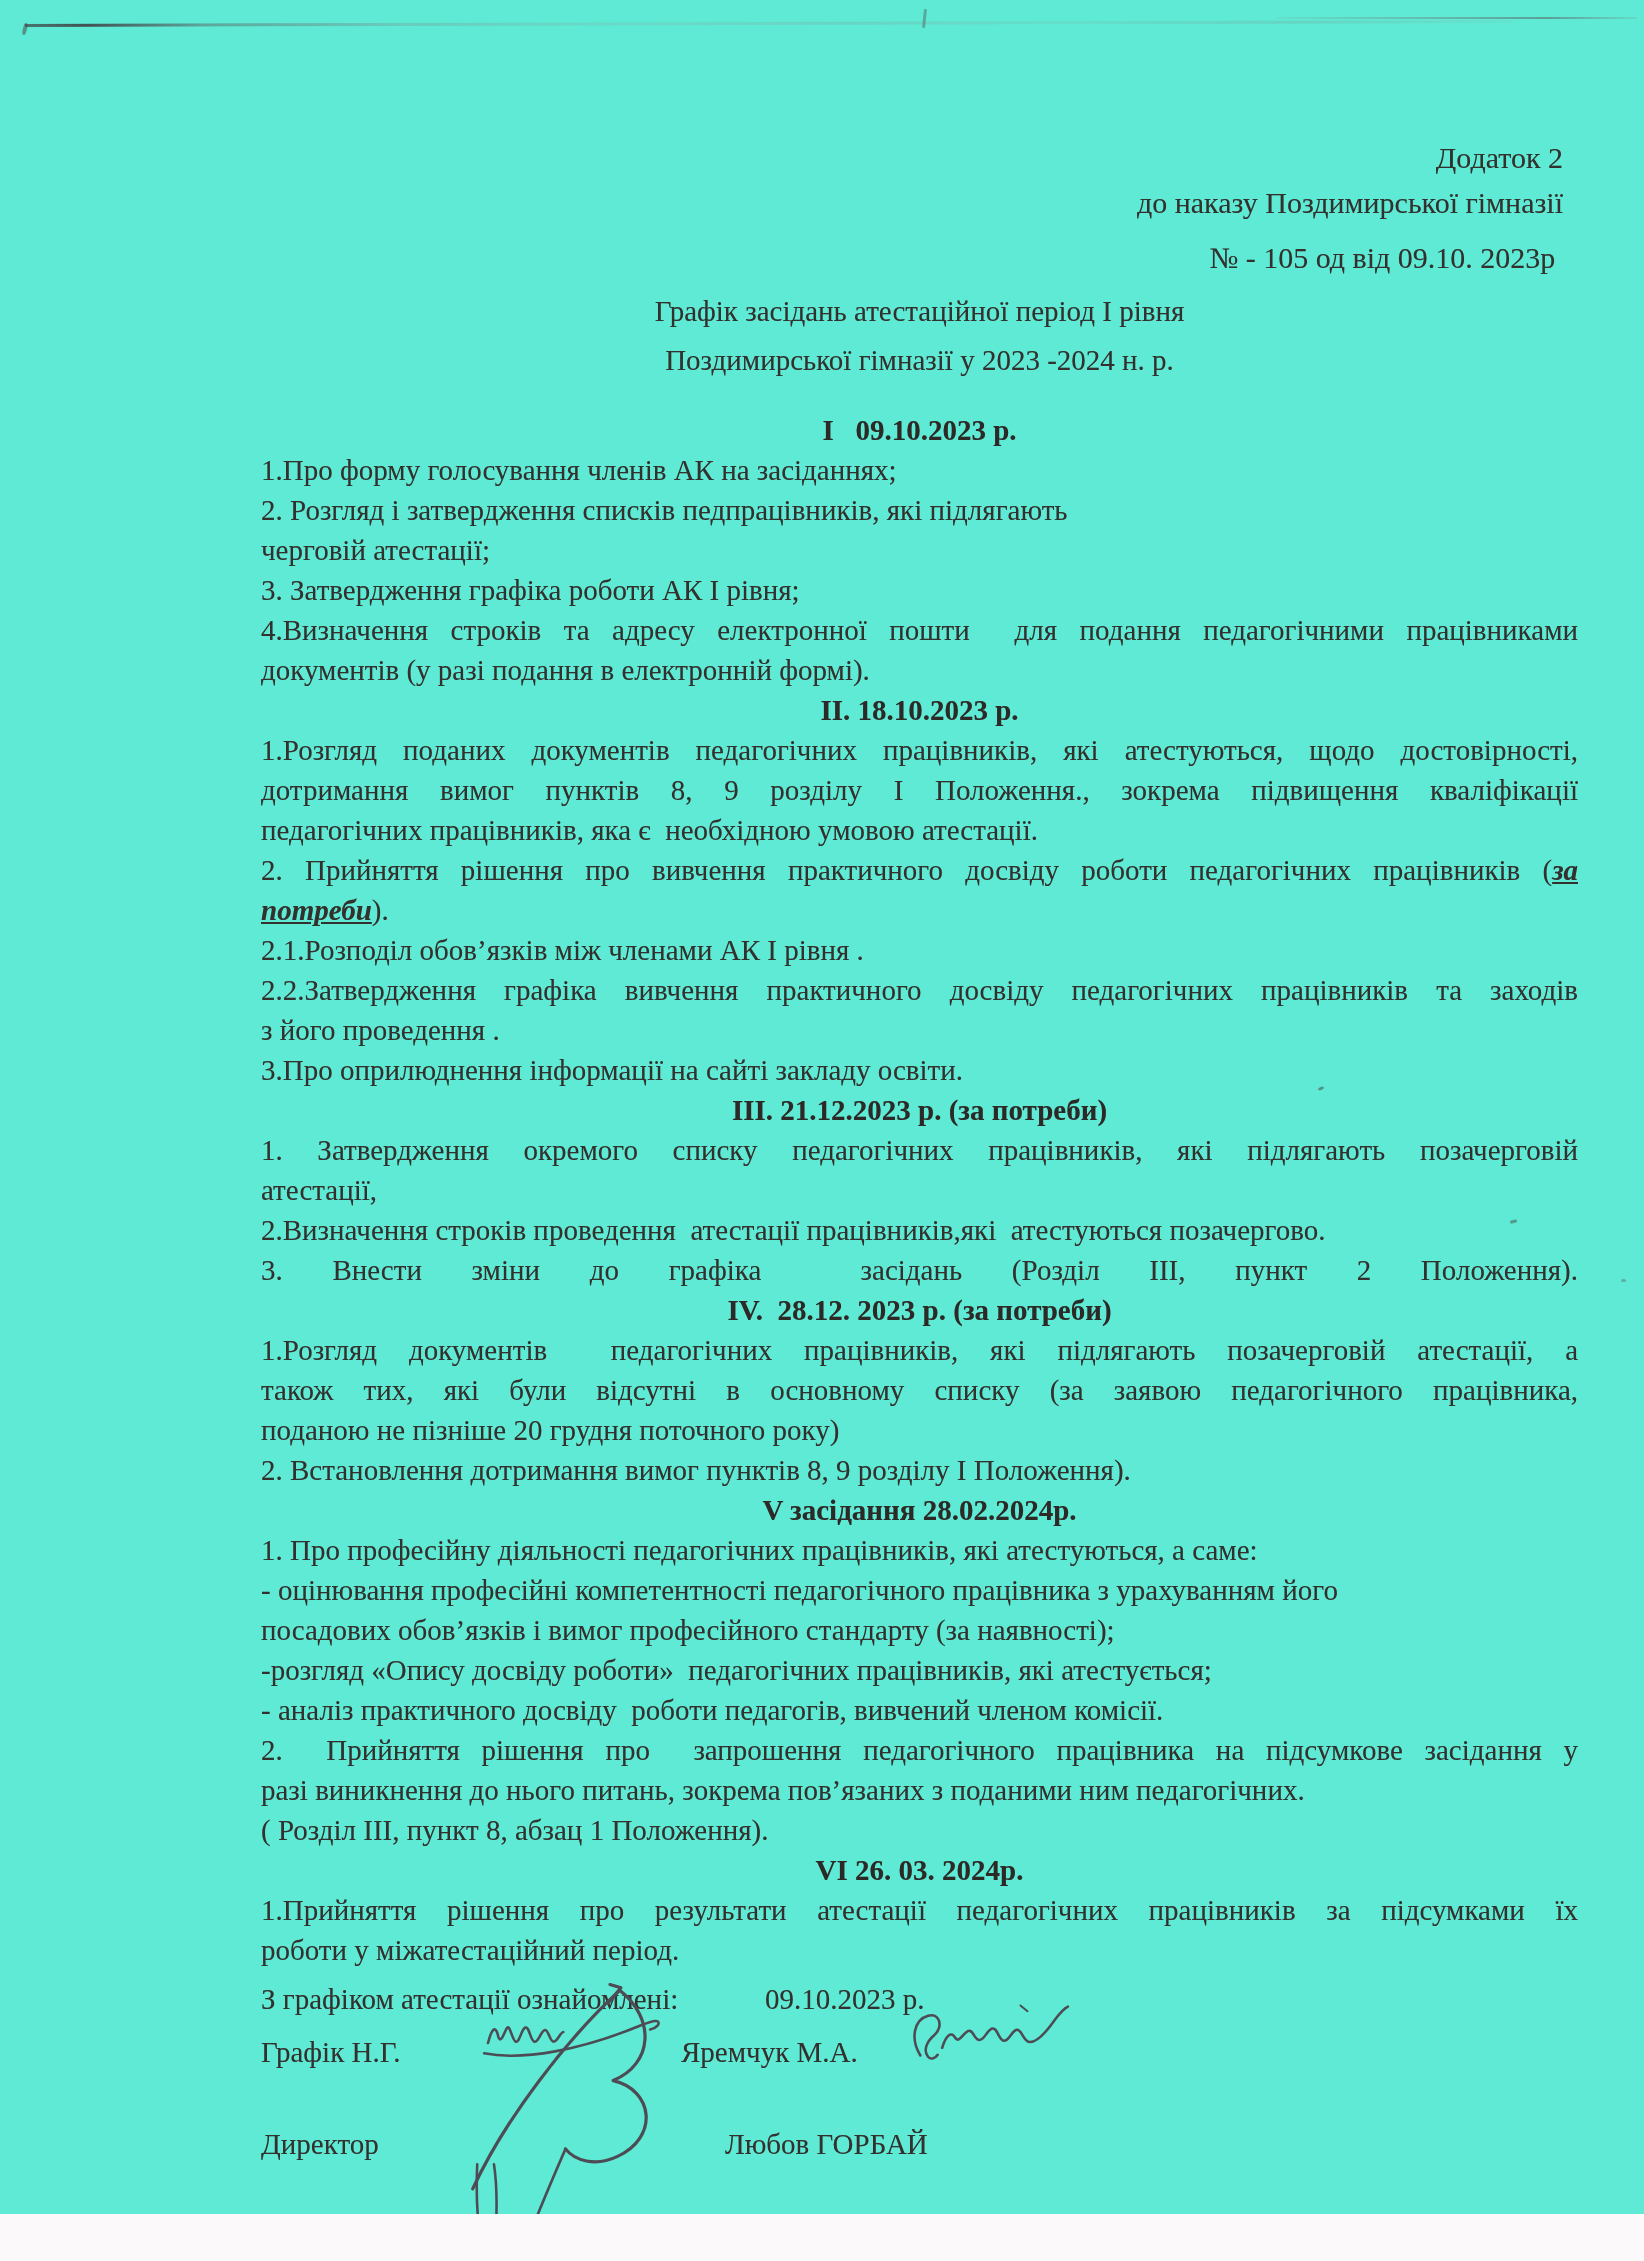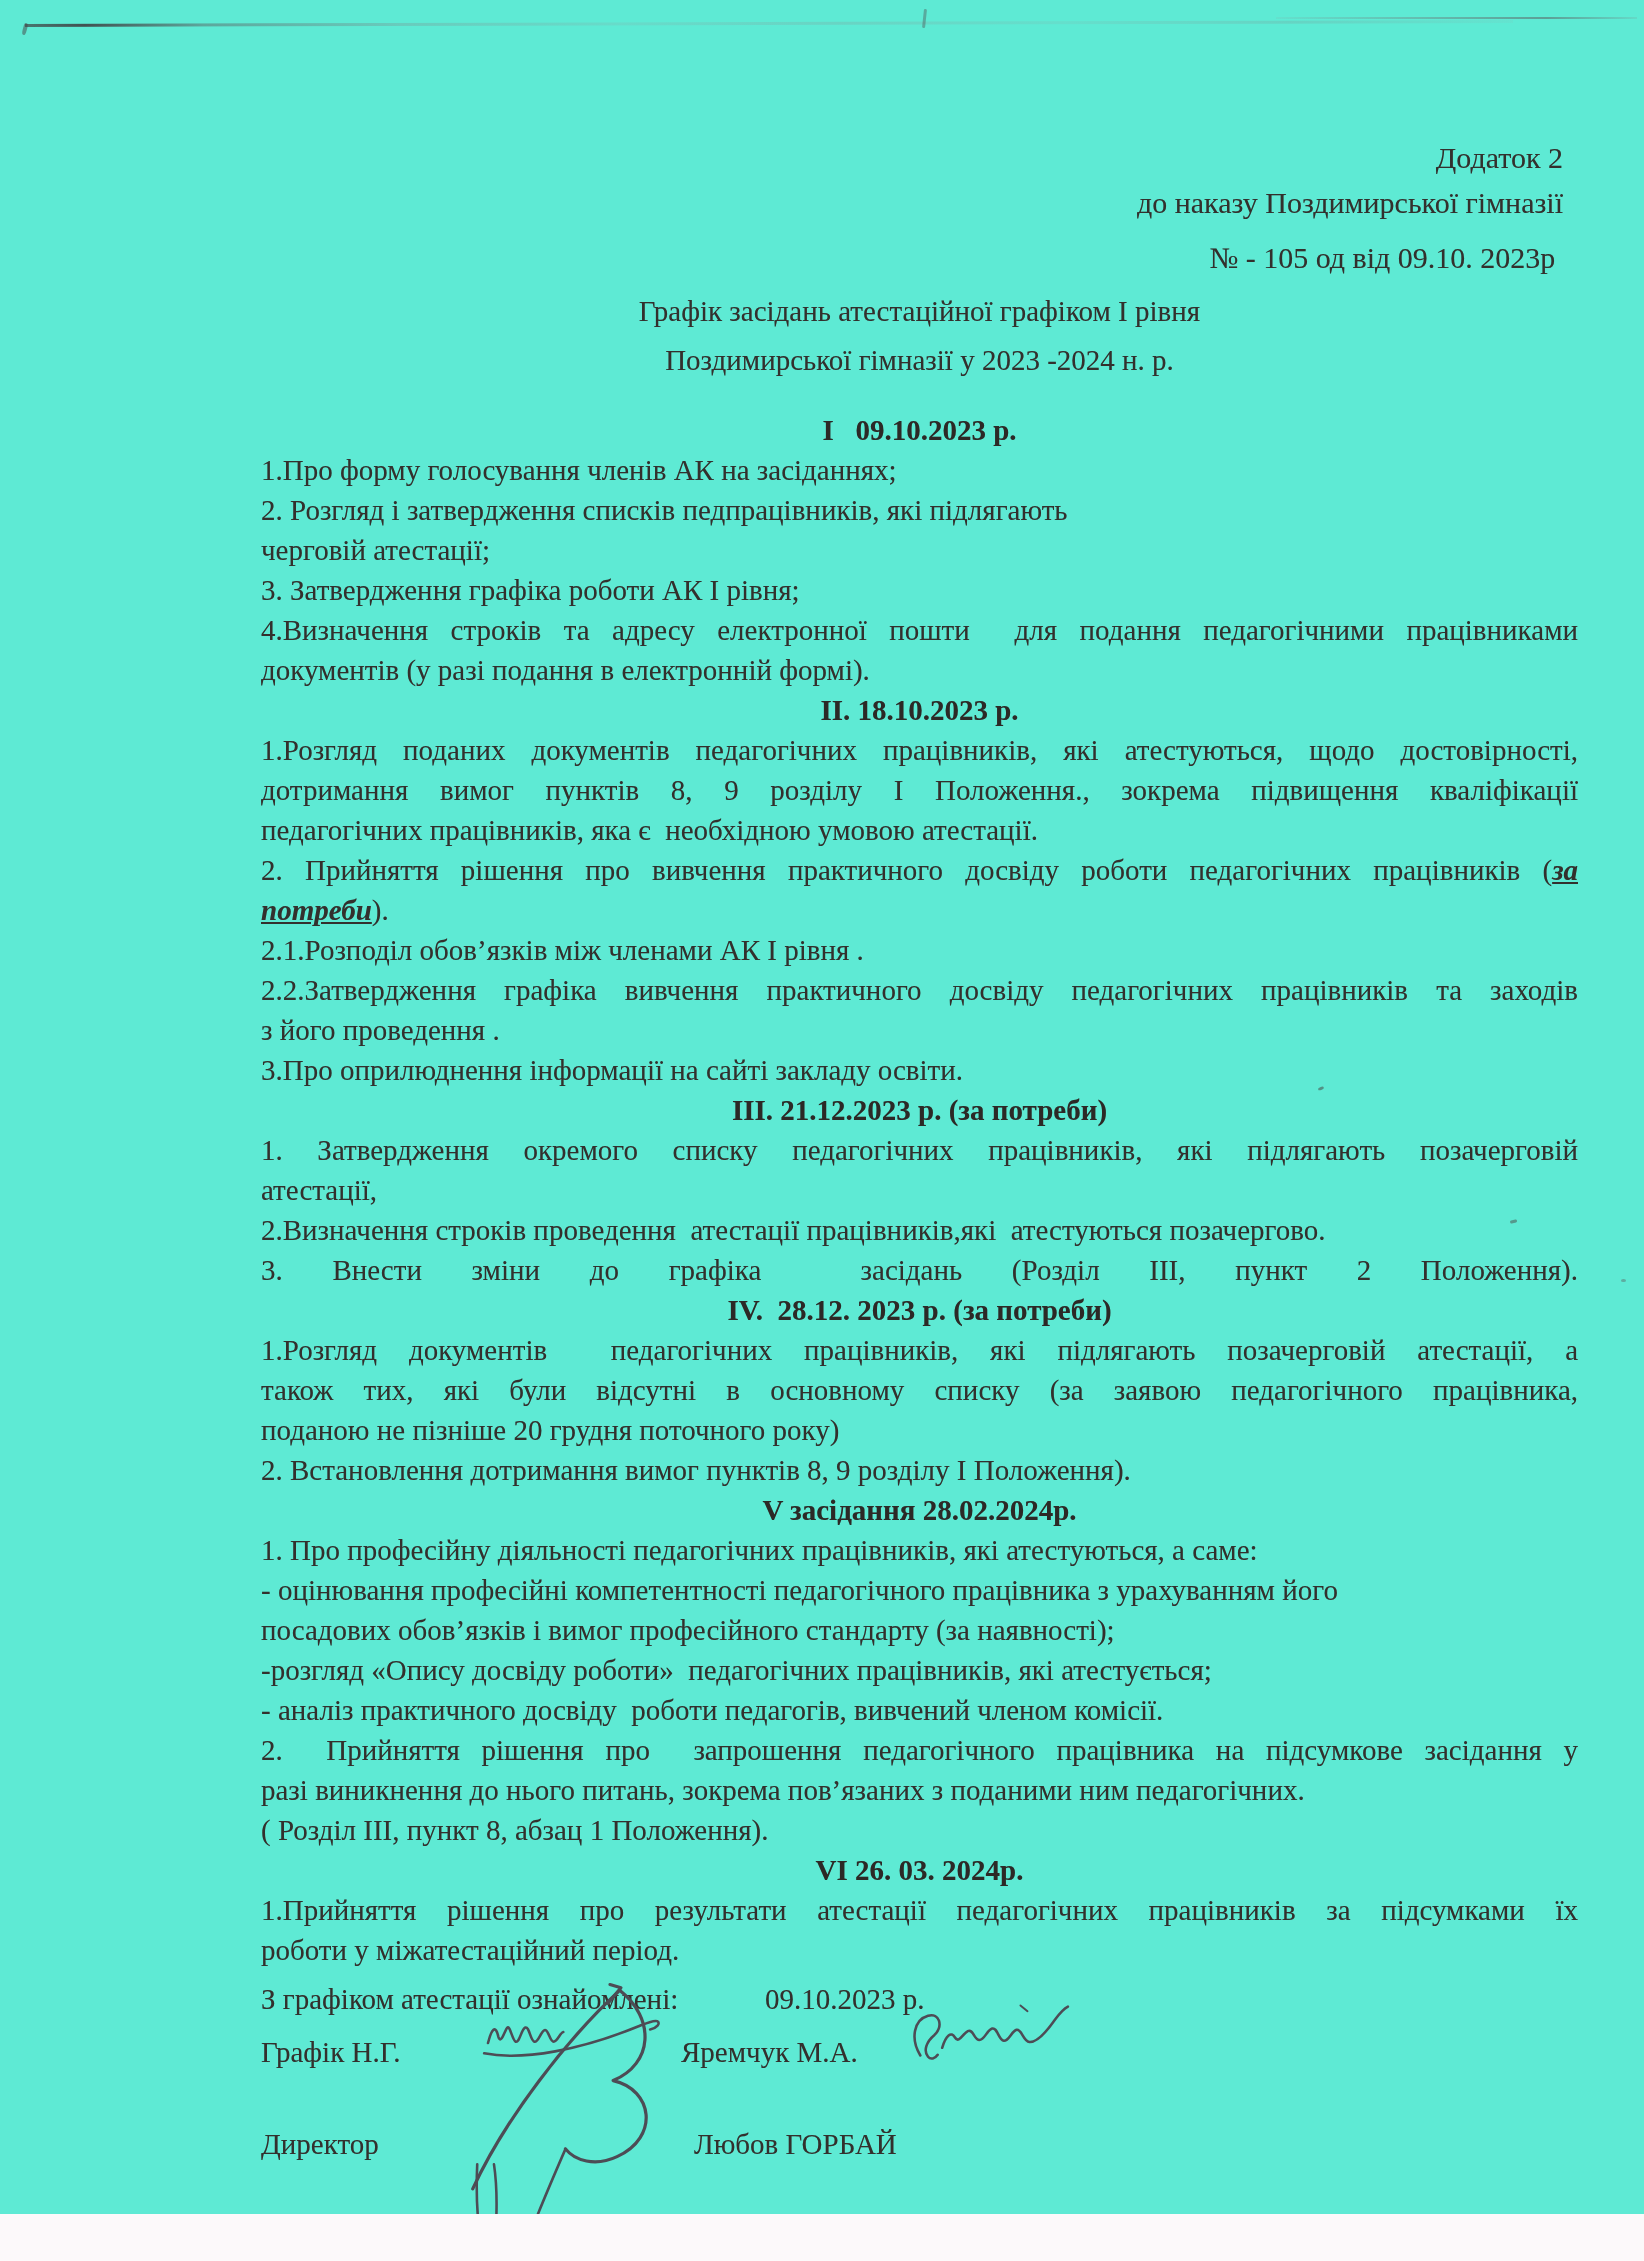--- a/index.html
+++ b/index.html
@@ -36,21 +36,21 @@
   .signoff{position:absolute;left:261px;top:1979px;width:1317px;font-size:29px;line-height:40px;}
   .ack-row{position:relative;height:41px;}
   .ack-date{position:absolute;left:504px;top:0;}
   .people-row{position:relative;height:79px;margin-top:5.2px;}
   .p1{position:absolute;left:0;top:6.4px;}
   .p2{position:absolute;left:420px;top:6.4px;}
   .sig1{position:absolute;left:218px;top:-22px;}
   .sig2{position:absolute;left:636px;top:-26px;}
   .director-row{position:relative;margin-top:20px;height:45px;}
   .dlabel{position:absolute;left:0;top:0;}
-  .dname{position:absolute;left:433px;top:0;}
+  .dname{position:absolute;left:464px;top:0;}
   .dirsig{position:absolute;left:416px;top:1962px;}
   .sigstroke{fill:none;stroke:#4d4c55;stroke-linecap:round;stroke-linejoin:round;}
 </style>
 </head>
 <body>
 
 <div class="page">
 
   <div class="scanline1"></div>
   <div class="scanline2"></div>
@@ -60,21 +60,21 @@
   <div class="speck2"></div>
   <div class="speck3"></div>
 
   <div class="hdr">
     <div>Додаток 2</div>
     <div>до наказу  Поздимирської гімназії</div>
     <div class="order">№ - 105 од від 09.10. 2023р</div>
   </div>
 
   <div class="ttl">
-    <div>Графік засідань атестаційної графіком I рівня</div>
+    <div>Графік засідань атестаційної період I рівня</div>
     <div>Поздимирської гімназії у 2023 -2024 н. р.</div>
   </div>
 
   <div class="bodyblk" id="body-block">
       <div class="bl b"><span>I   09.10.2023 р.</span></div>
       <div class="bl"><span>1.Про форму голосування членів АК на засіданнях;</span></div>
       <div class="bl"><span>2. Розгляд і затвердження списків педпрацівників, які підлягають</span></div>
       <div class="bl"><span>черговій атестації;</span></div>
       <div class="bl"><span>3. Затвердження графіка роботи АК I рівня;</span></div>
       <div class="bl j"><span>4.Визначення строків та адресу електронної пошти  для подання педагогічними працівниками</span></div>

